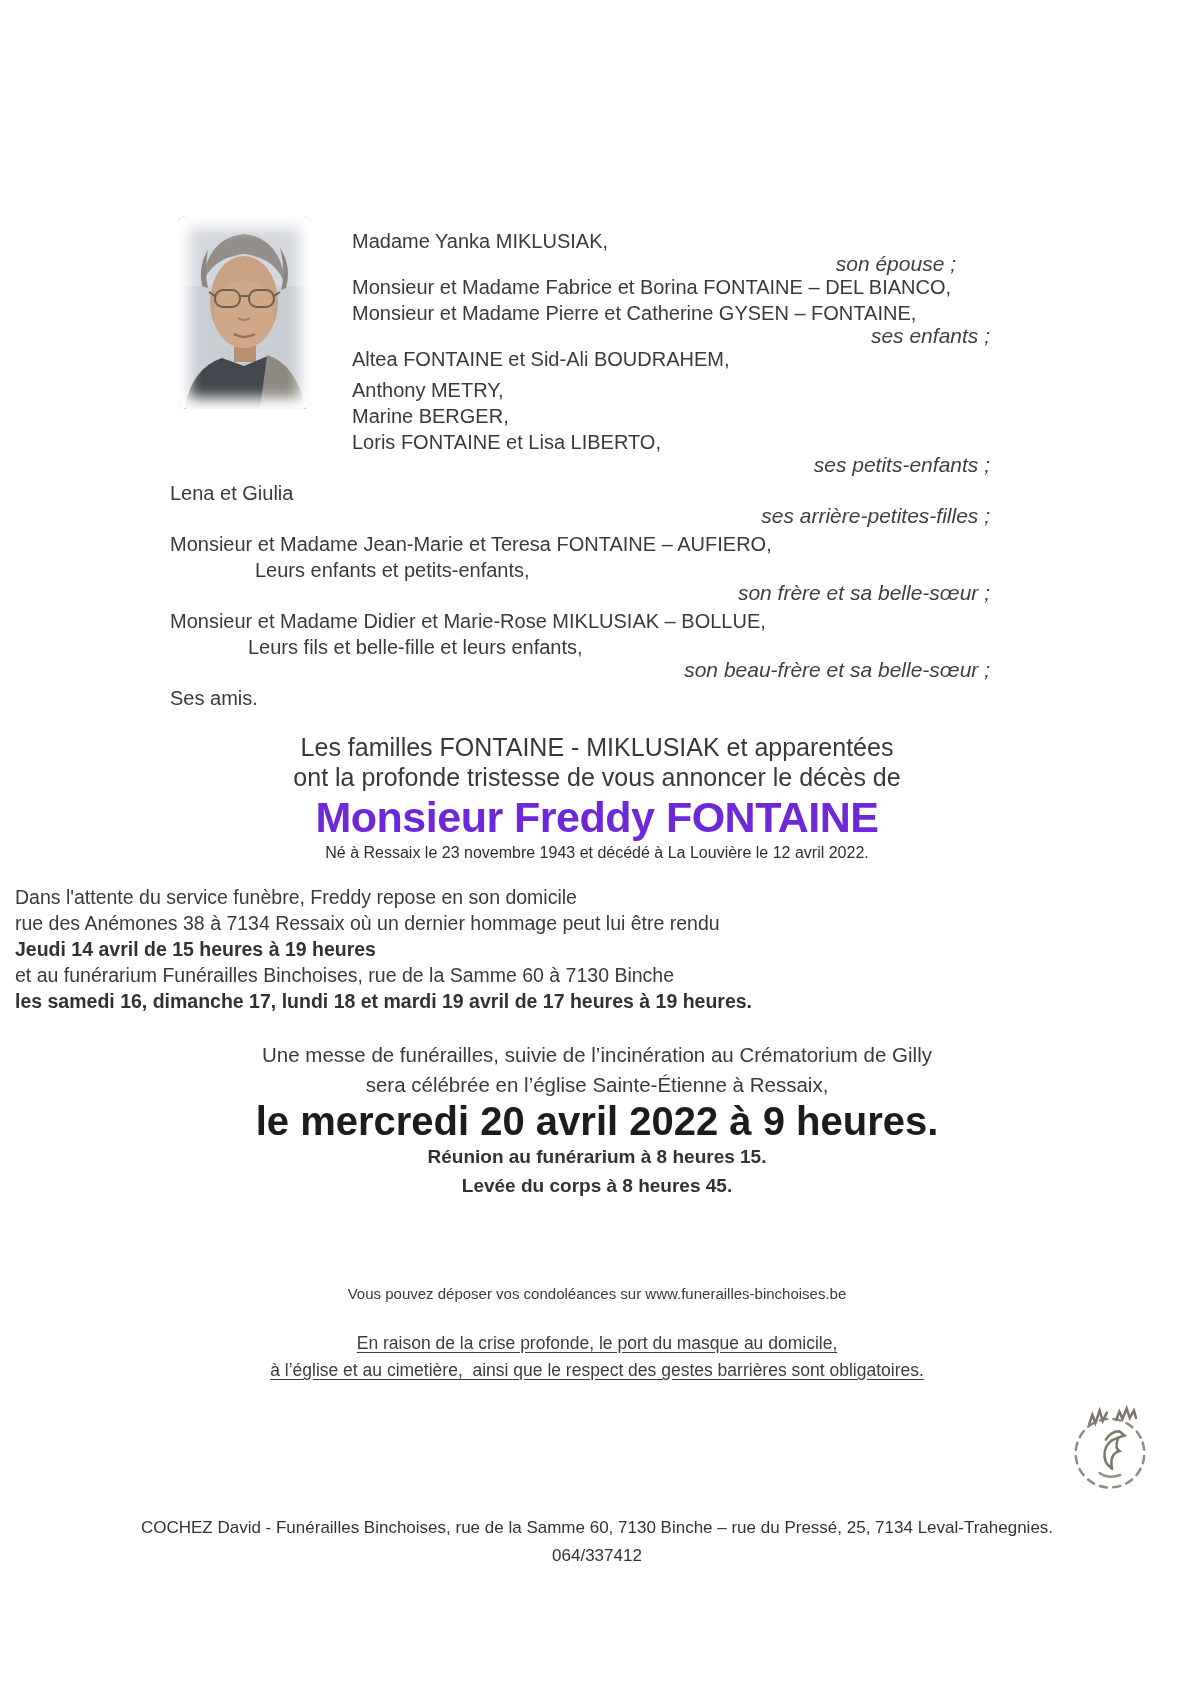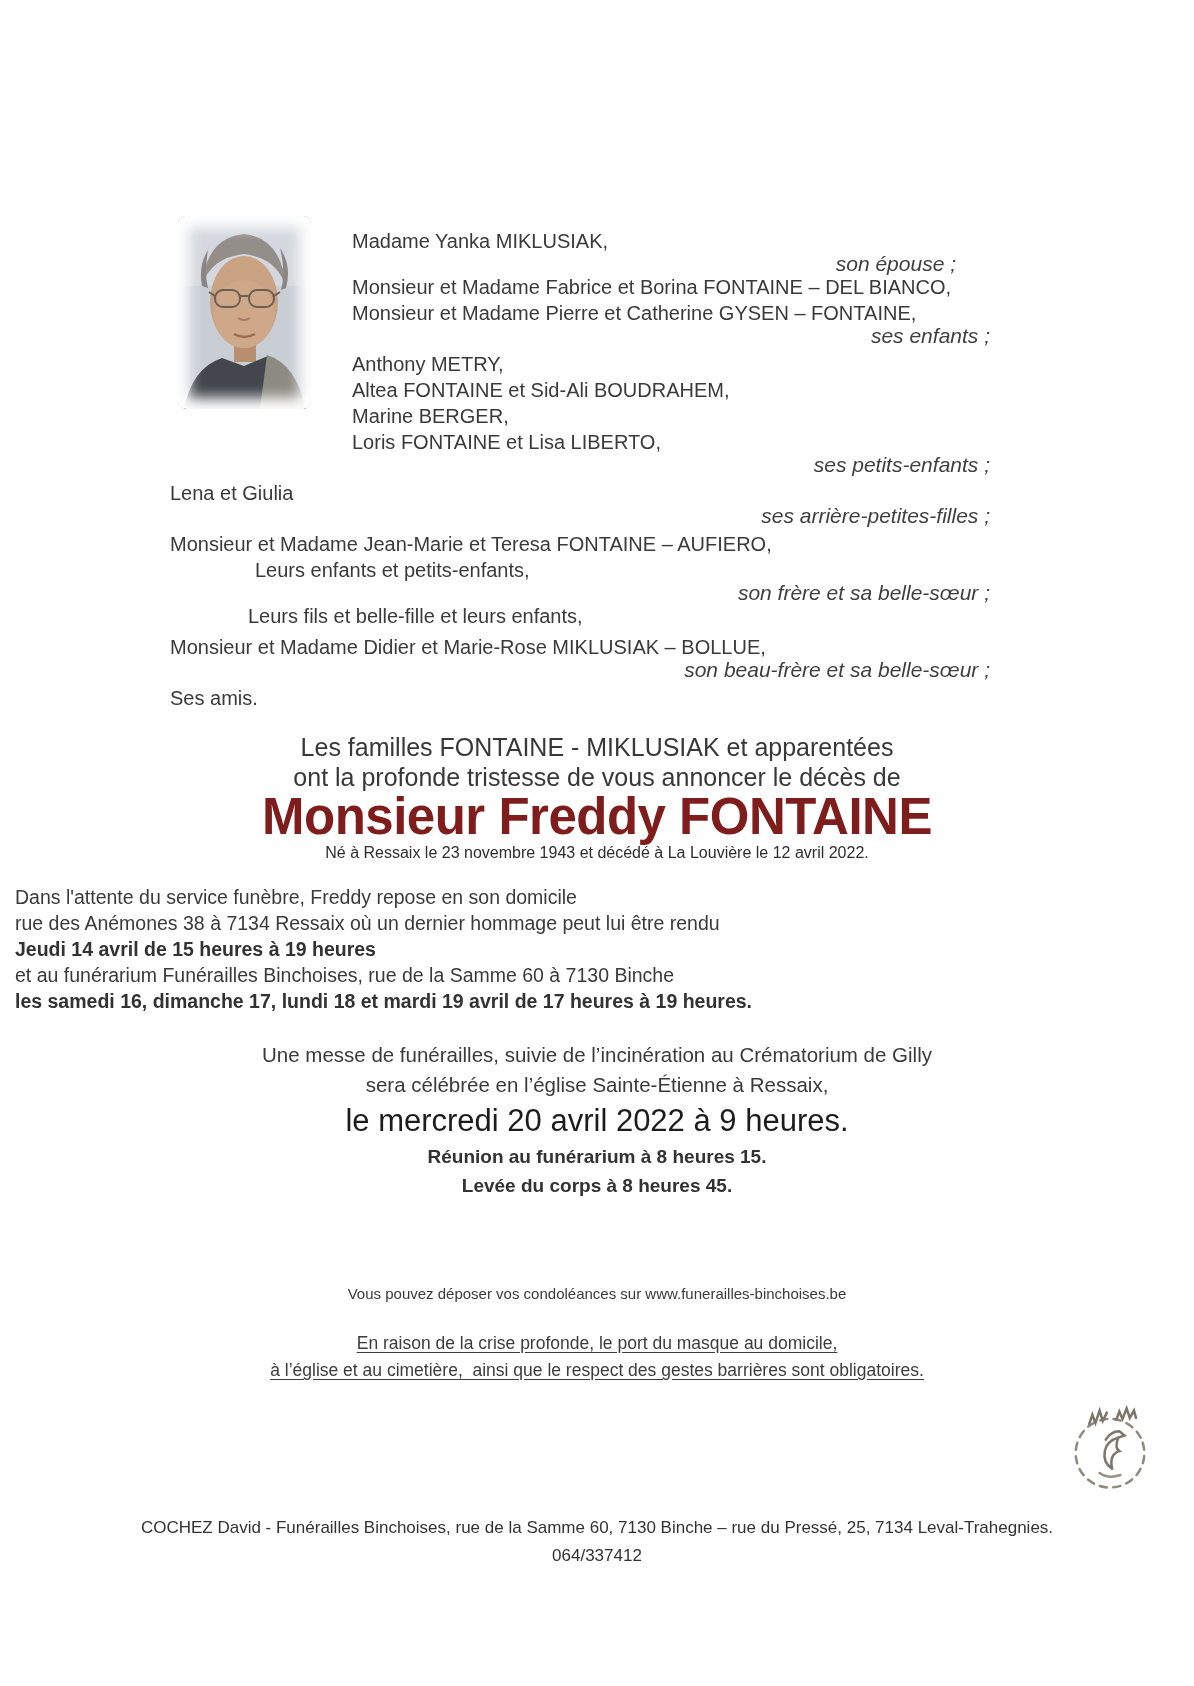--- a/index.html
+++ b/index.html
@@ -23,30 +23,30 @@
   .ind-c { margin-left:255px; }
   .ind-d { margin-left:248px; }
   .grp { margin-top:5px; }
   .rel { font-size:21px; line-height:20px; font-style:italic; text-align:right;
          padding-right:204px; color:#3f3f3f; }
   .rel-spouse { padding-right:238px; }
 
   
   .announce { position:absolute; top:732px; left:0; width:100%; text-align:center; }
   .ann-line { font-size:25px; line-height:30px; color:#383838; }
-  .deceased { font-size:51px; line-height:50px; font-weight:700; color:#7f1d1d; letter-spacing:-0.5px; }
+  .deceased { font-size:43px; line-height:50px; font-weight:700; color:#6d28d9; letter-spacing:-0.5px; }
   .dates    { font-size:16px; line-height:21px; color:#2e2e2e; }
 
   .repose { position:absolute; top:884px; left:15px; width:100%; text-align:left; }
   .rep-line { font-size:19.5px; line-height:26px; }
   .bold { font-weight:700; color:#323232; }
 
   .service { position:absolute; top:1040px; left:0; width:100%; text-align:center; }
   .srv-line { font-size:20.5px; line-height:30px; }
-  .srv-date { font-size:31px; line-height:42px; color:#1c1c1c; }
+  .srv-date { font-size:40px; line-height:42px; color:#1c1c1c;font-weight:bold; }
   .srv-sub  { font-size:19px; line-height:29px; font-weight:700; color:#323232; }
 
   .condolences { position:absolute; top:1280px; left:0; width:100%; text-align:center;
                  font-size:15px; line-height:28px; }
 
   .sanitary { position:absolute; top:1330px; left:0; width:100%; text-align:center; }
   .san-line { font-size:17.5px; line-height:27px; text-decoration:underline;
               text-underline-offset:3px; white-space:pre-wrap; color:#3c3c3c; }
 
   .logo { position:absolute; left:1058px; top:1396px; width:104px; height:104px; }
@@ -84,35 +84,35 @@
   </div>
 
   <div class="names">
     <div class="nl ind-a">Madame Yanka MIKLUSIAK,</div>
     <div class="rel rel-spouse">son épouse ;</div>
 
     <div class="nl ind-a">Monsieur et Madame Fabrice et Borina FONTAINE – DEL BIANCO,</div>
     <div class="nl ind-a">Monsieur et Madame Pierre et Catherine GYSEN – FONTAINE,</div>
     <div class="rel">ses enfants ;</div>
 
+    <div class="nl ind-a">Altea FONTAINE et Sid-Ali BOUDRAHEM,</div>
     <div class="nl ind-a grp">Anthony METRY,</div>
-    <div class="nl ind-a">Altea FONTAINE et Sid-Ali BOUDRAHEM,</div>
     <div class="nl ind-a">Marine BERGER,</div>
     <div class="nl ind-a">Loris FONTAINE et Lisa LIBERTO,</div>
     <div class="rel">ses petits-enfants ;</div>
 
     <div class="nl ind-b grp">Lena et Giulia</div>
     <div class="rel">ses arrière-petites-filles ;</div>
 
     <div class="nl ind-b grp">Monsieur et Madame Jean-Marie et Teresa FONTAINE – AUFIERO,</div>
     <div class="nl ind-c">Leurs enfants et petits-enfants,</div>
     <div class="rel">son frère et sa belle-sœur ;</div>
 
+    <div class="nl ind-b grp">Monsieur et Madame Didier et Marie-Rose MIKLUSIAK – BOLLUE,</div>
     <div class="nl ind-d">Leurs fils et belle-fille et leurs enfants,</div>
-    <div class="nl ind-b grp">Monsieur et Madame Didier et Marie-Rose MIKLUSIAK – BOLLUE,</div>
     <div class="rel">son beau-frère et sa belle-sœur ;</div>
 
     <div class="nl ind-b grp">Ses amis.</div>
   </div>
 
   <div class="announce">
     <div class="ann-line">Les familles FONTAINE - MIKLUSIAK et apparentées</div>
     <div class="ann-line">ont la profonde tristesse de vous annoncer le décès de</div>
     <div class="deceased">Monsieur Freddy FONTAINE</div>
     <div class="dates">Né à Ressaix le 23 novembre 1943 et décédé à La Louvière le 12 avril 2022.</div>

